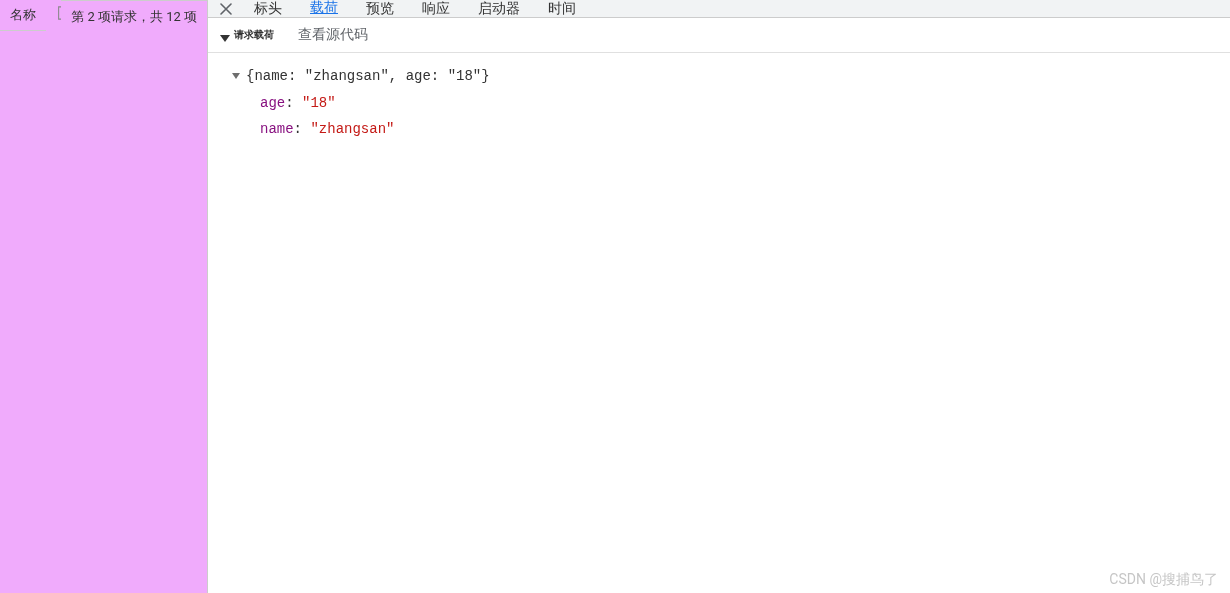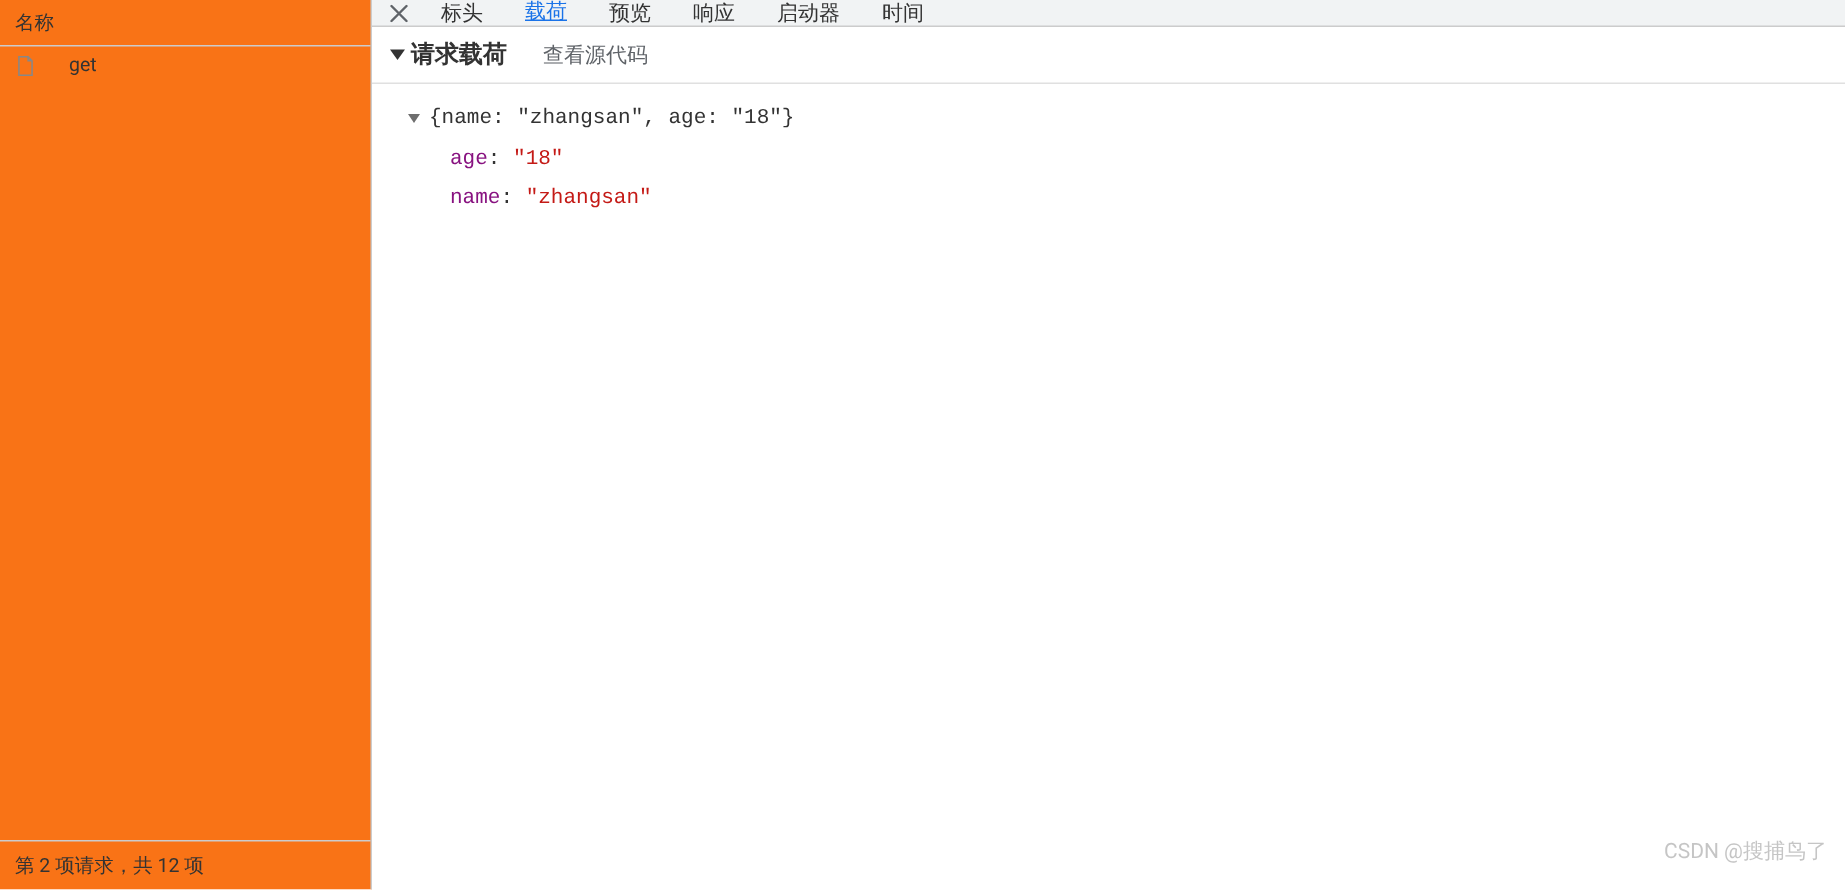--- a/index.html
+++ b/index.html
@@ -16,25 +16,25 @@
       height: 593px;
       overflow: hidden;
       position: relative;
     }
     .container {
       display: flex;
       width: 100%;
       height: 100%;
     }
     .sidebar {
-      width: 248px;
+      width: 208px;
       border-right: 1px solid #ccc;
       display: flex;
-      flex-direction: column;
-      background: #f97316;
+      flex-direction: row;
+      background: #f0abfc;
     }
     .sidebar-header {
       padding: 6px 10px;
       border-bottom: 1px solid #ccc;
       color: #333;
       font-size: 13px;
       height: 31px;
       display: flex;
       align-items: center;
     }
@@ -109,23 +109,23 @@
     }
     .section-header {
       display: flex;
       align-items: center;
       padding: 8px 12px;
       border-bottom: 1px solid #e0e0e0;
       gap: 24px;
     }
     .section-title {
       display: flex;
-      align-items: center;
+      align-items: flex-end;
       font-weight: bold;
-      font-size: 16px;
+      font-size: 10px;
       color: #333;
       cursor: pointer;
     }
     .triangle-down {
       display: inline-block;
       width: 0;
       height: 0;
       border-left: 5px solid transparent;
       border-right: 5px solid transparent;
       border-top: 7px solid #333;
@@ -162,21 +162,21 @@
     }
     .prop-key {
       color: #881280;
     }
     .prop-value-string {
       color: #c41a16;
     }
     .watermark {
       position: absolute;
       right: 12px;
-      bottom: 16px;
+      bottom: 4px;
       color: rgba(150,150,150,0.55);
       font-size: 14px;
       pointer-events: none;
     }
   </style>
 </head>
 <body>
 
 <div class="container">
   <div class="sidebar">

